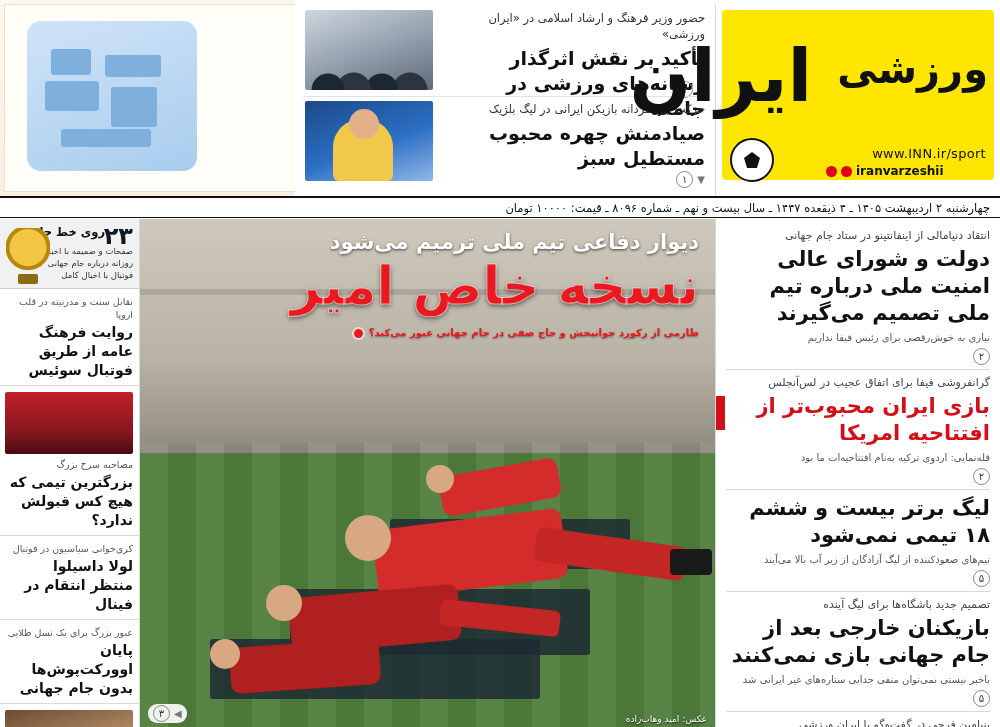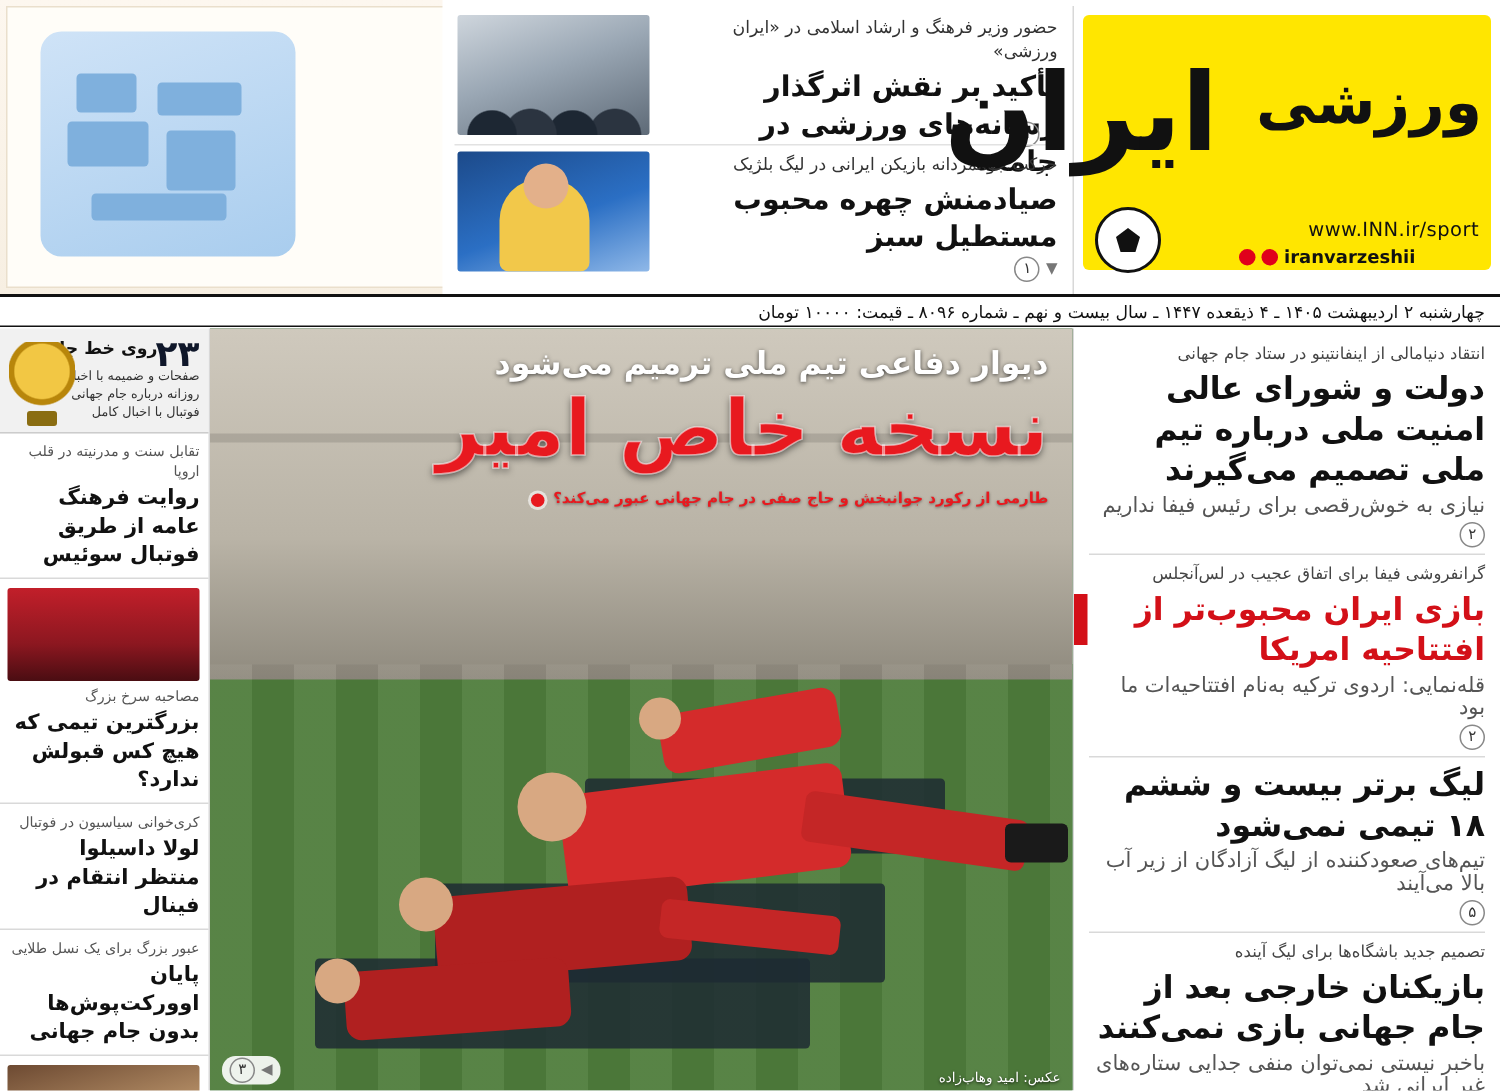--- a/index.html
+++ b/index.html
@@ -189,21 +189,21 @@
     padding: 4px 10px 0 10px; border-left: 1px solid #d8d8d8;
     direction: rtl; text-align: right;
   }
   .nitem { padding: 5px 0 4px 0; border-bottom: 1px solid #d9d9d9; position: relative; }
   .nitem:last-child { border-bottom: none; }
   .nkicker { font-size: 11px; color: #444; line-height: 15px; margin-bottom: 3px; }
   .nhead {
     font-size: 21px; font-weight: bold; color: #111; line-height: 27px;
   }
   .nhead.red { color: #d31018; }
-  .nsub { font-size: 14px; color: #555; line-height: 15px; margin-top: 3px; }
+  .nsub { font-size: 10px; color: #555; line-height: 15px; margin-top: 3px; }
   .npage { display: flex; align-items: center; gap: 4px; justify-content: flex-start;
            margin-top: 3px; }
   .hl-strip {
     position: absolute; top: 26px; left: -10px; width: 9px; height: 34px; background: #d31018;
   }
 
   
   .col-left {
     position: absolute; top: 0; left: 0; width: 140px; height: 508px;
     border-right: 1px solid #d8d8d8; direction: rtl; text-align: right;

